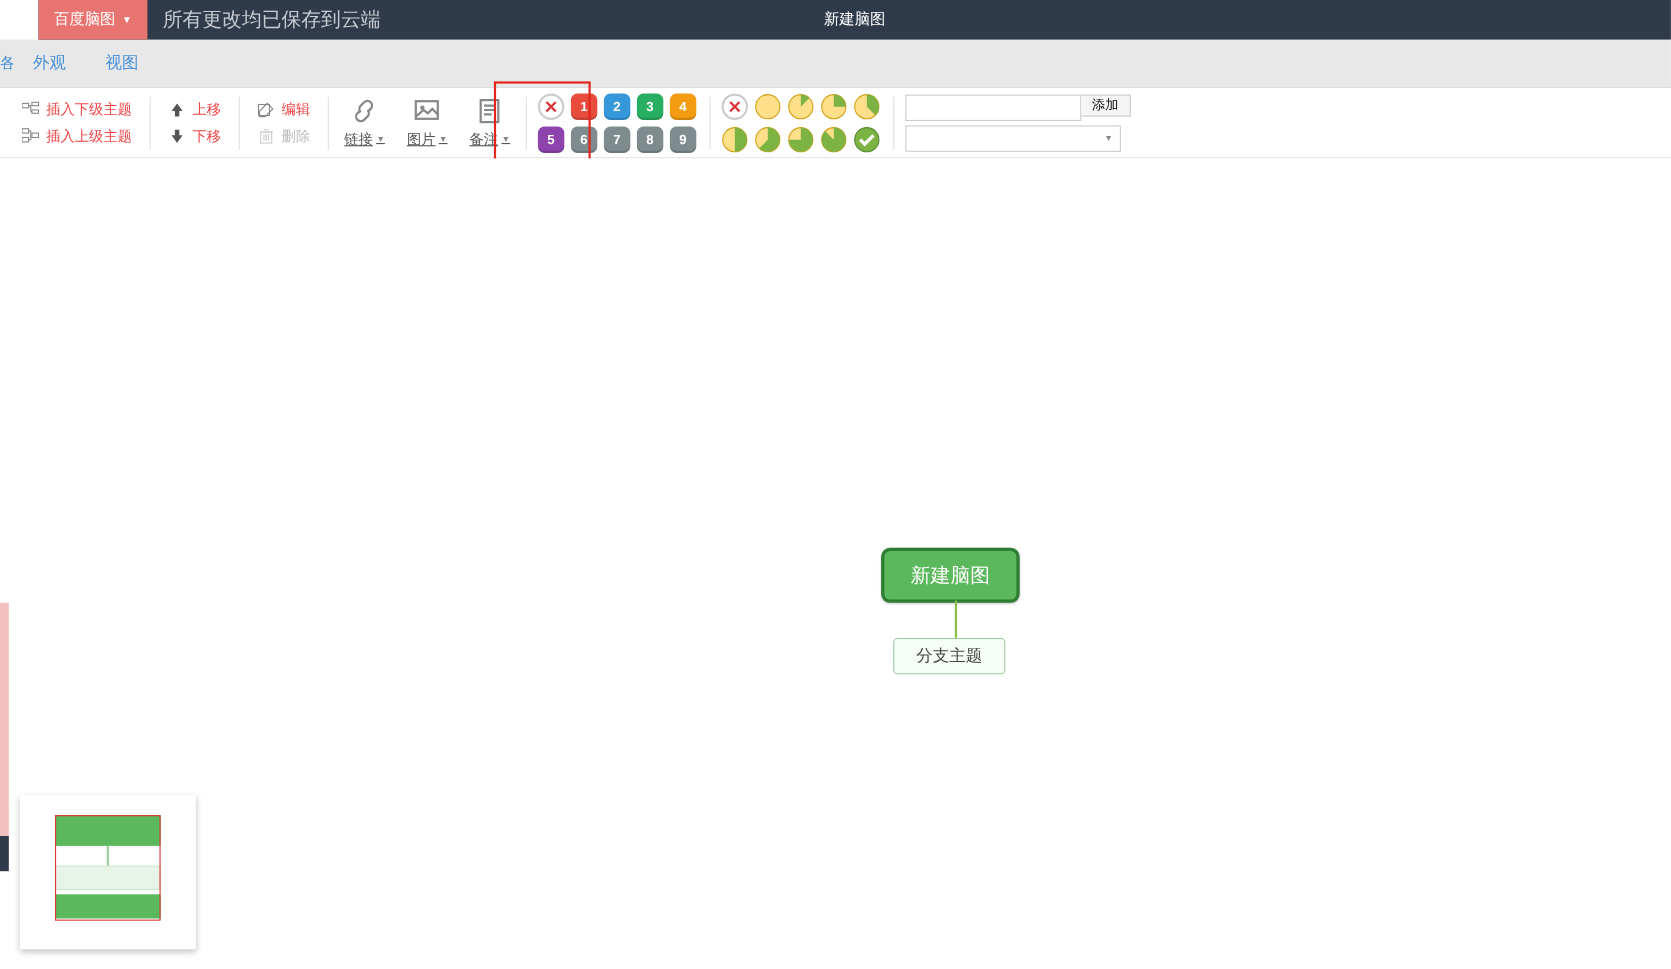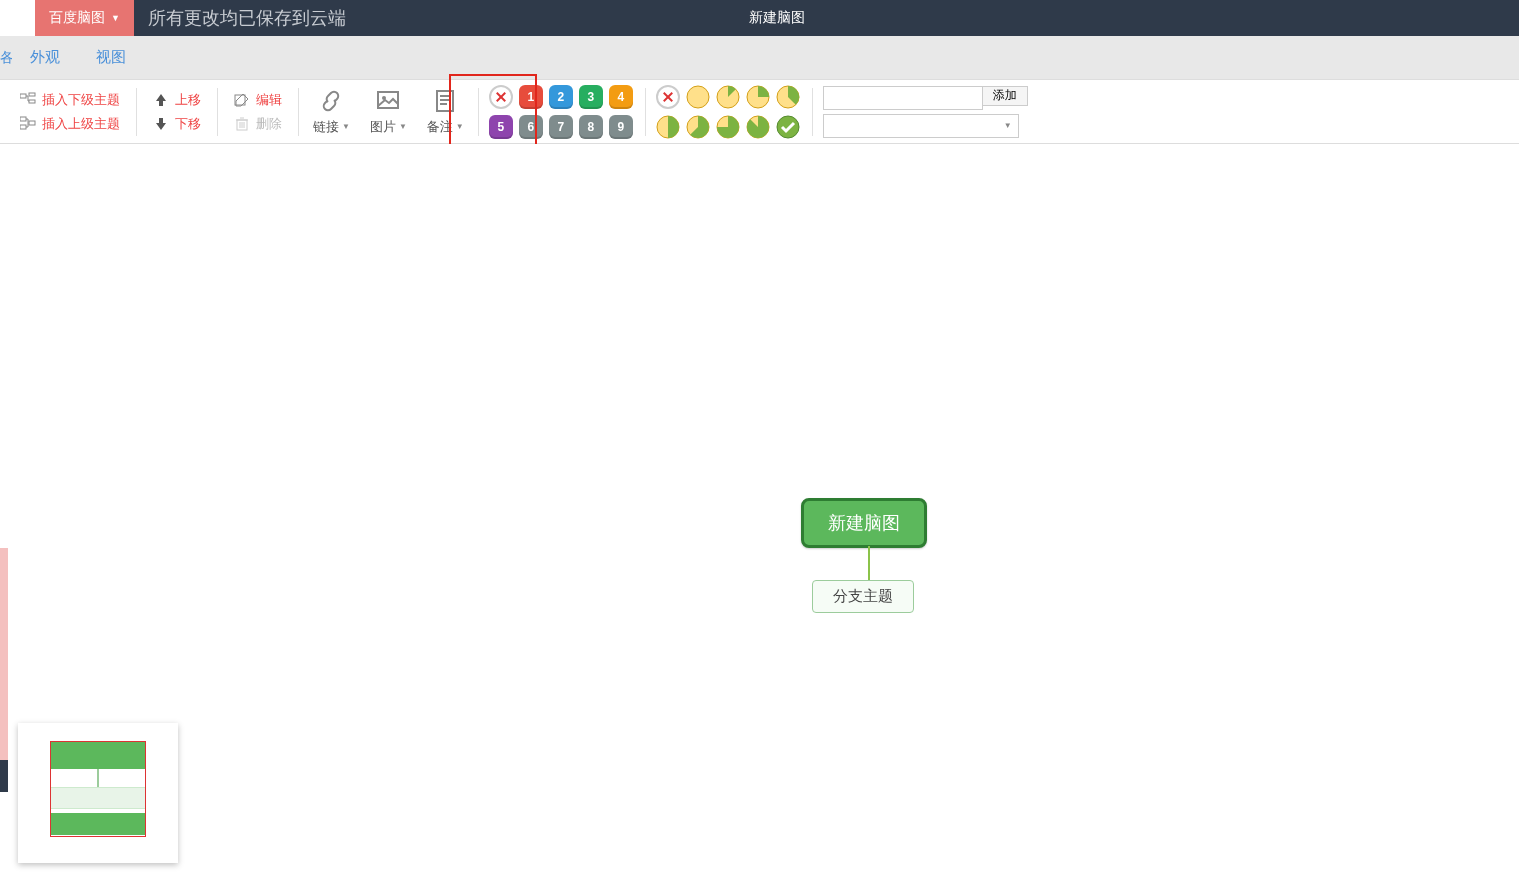--- a/index.html
+++ b/index.html
@@ -19,21 +19,21 @@
 
   
   .toolbar { height: 64px; background: #fff; border-bottom: 1px solid #ddd; display: flex; align-items: center; padding: 0 8px; gap: 0; }
   .tb-group { display: flex; flex-direction: column; justify-content: center; height: 100%; padding: 0 6px; }
   .tb-sep { width: 1px; height: 48px; background: #e0e0e0; margin: 0 4px; }
   .tb-item { display: flex; align-items: center; gap: 6px; font-size: 13px; color: #ef4444; padding: 3px 6px; cursor: pointer; white-space: nowrap; }
   .tb-item.disabled { color: #bbb; cursor: default; }
   .tb-item .ic { width: 16px; height: 16px; display: inline-flex; align-items: center; justify-content: center; }
   .tb-big { display: flex; flex-direction: column; align-items: center; justify-content: center; gap: 4px; padding: 4px 10px; cursor: pointer; font-size: 13px; color: #555; }
   .tb-big .bigic { width: 26px; height: 26px; display: flex; align-items: center; justify-content: center; }
-  .tb-big .lbl { display: flex; align-items: center; gap: 3px; }
+  .tb-big .lbl { display: flex; align-items: center; gap: 3px; text-decoration: underline; }
   .caret-dn { font-size: 8px; color: #888; }
 
   
   .pillgrid { display: grid; grid-template-columns: repeat(5, 26px); grid-template-rows: repeat(2, 26px); gap: 4px; align-items: center; padding: 0 6px; }
   .pill { width: 24px; height: 24px; border-radius: 6px; display: flex; align-items: center; justify-content: center; font-size: 12px; font-weight: bold; color: #fff; cursor: pointer; box-shadow: inset 0 -2px 0 rgba(0,0,0,0.15); }
   .pill.round { border-radius: 50%; box-shadow: none; border: 2px solid #ccc; background: #fff; position: relative; }
   .pill.round.x::before, .pill.round.x::after { content:""; position:absolute; width: 12px; height: 2px; background:#d33; top:50%; left:50%; transform-origin:center; }
   .pill.round.x::before { transform: translate(-50%,-50%) rotate(45deg); }
   .pill.round.x::after  { transform: translate(-50%,-50%) rotate(-45deg); }
   .prog { width:24px; height:24px; border-radius:50%; cursor:pointer; position:relative; }

